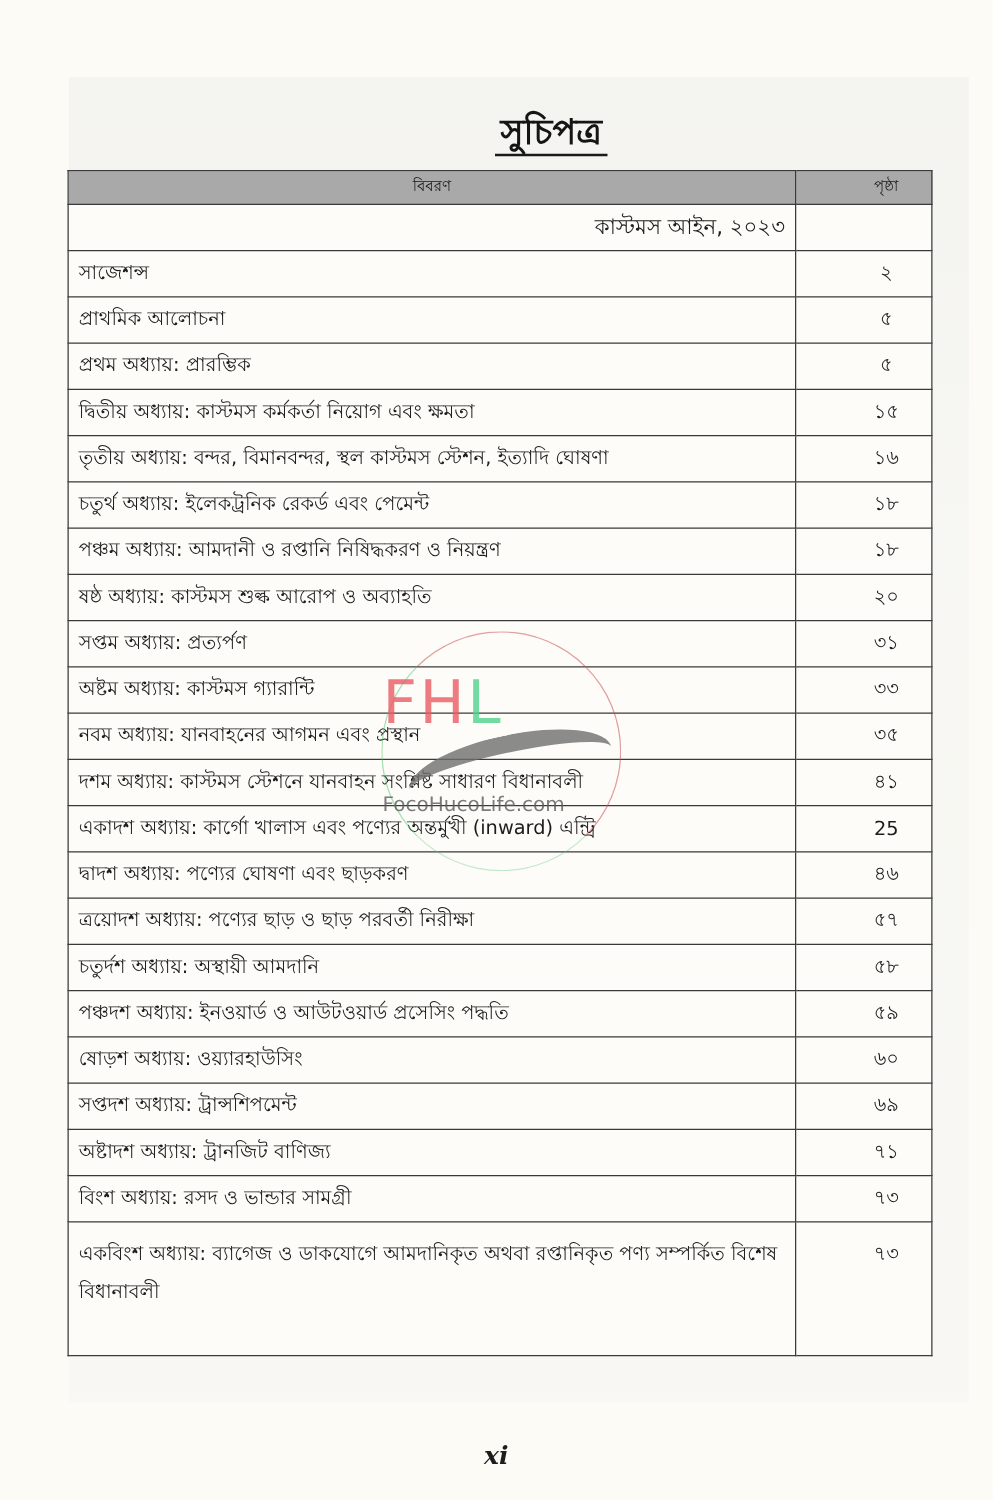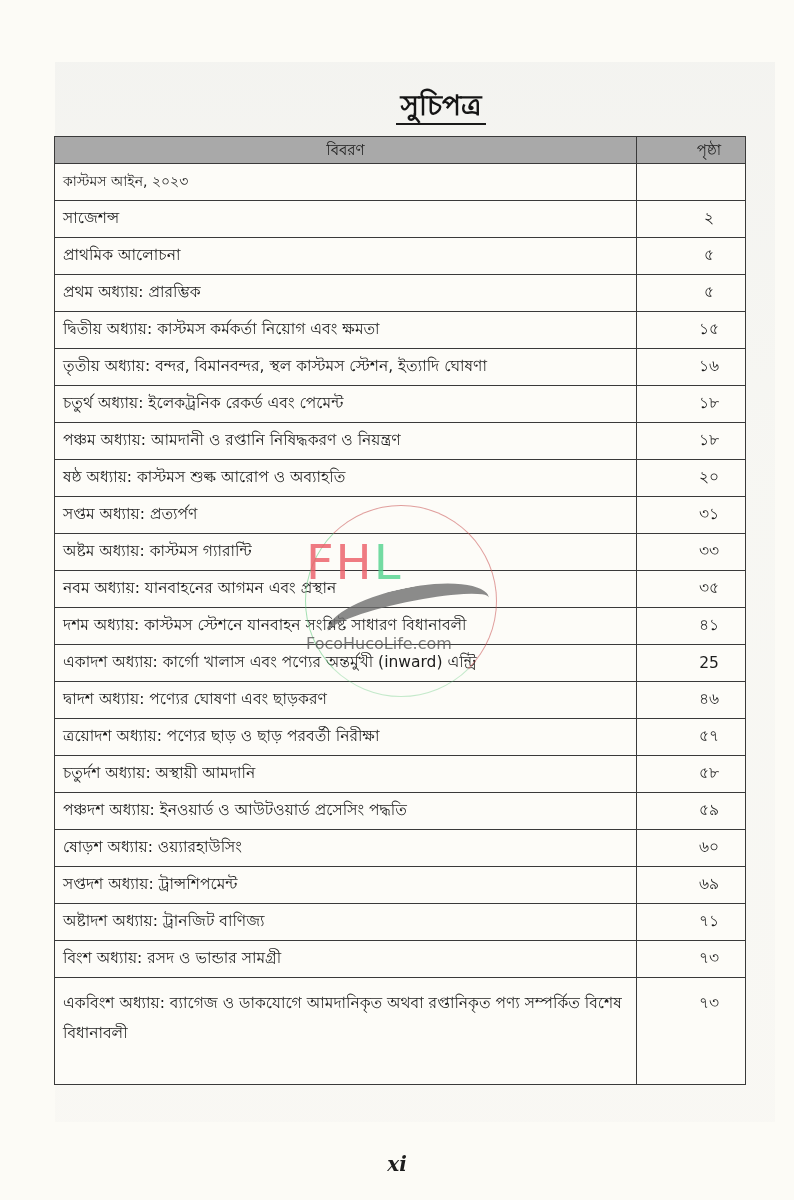--- a/index.html
+++ b/index.html
@@ -21,25 +21,25 @@
   .title span { border-bottom:2px solid #1a1a1a; padding:0 4px 1px; }
   table.toc {
     position:absolute; left:54px; top:136px; width:692px;
     border-collapse:collapse; background:#fdfcf8;
     font-size:15.5px;
   }
   table.toc td, table.toc th {
     border:1.3px solid #3a3a3a; padding:0 8px; height:36px;
   }
   table.toc th {
-    background:#a9a9a9; font-weight:normal; font-size:15px; height:26px;
+    background:#a9a9a9; font-weight:normal; font-size:12px; height:26px;
     text-align:center; color:#1a1a1a;
   }
   table.toc th.pg, table.toc td.pg { width:56px; text-align:center;padding-left:44px; }
-  td.section { text-align:left; font-size:14px; height:35px; }
+  td.section { text-align:right; font-size:17px; height:35px; }
   td.pg { vertical-align:middle; }
   tr.tall td { height:96px; vertical-align:top; padding-top:10px; line-height:30px; }
   tr.tall td.pg { vertical-align:top; }
   .watermark {
     position:absolute; left:305px; top:505px; width:190px; height:190px;
     border-radius:50%; border:1.5px solid rgba(200,80,80,.55);
     border-left-color:rgba(90,200,120,.55); border-bottom-color:rgba(90,200,120,.35);
     pointer-events:none;
   }
   .wm-text {

